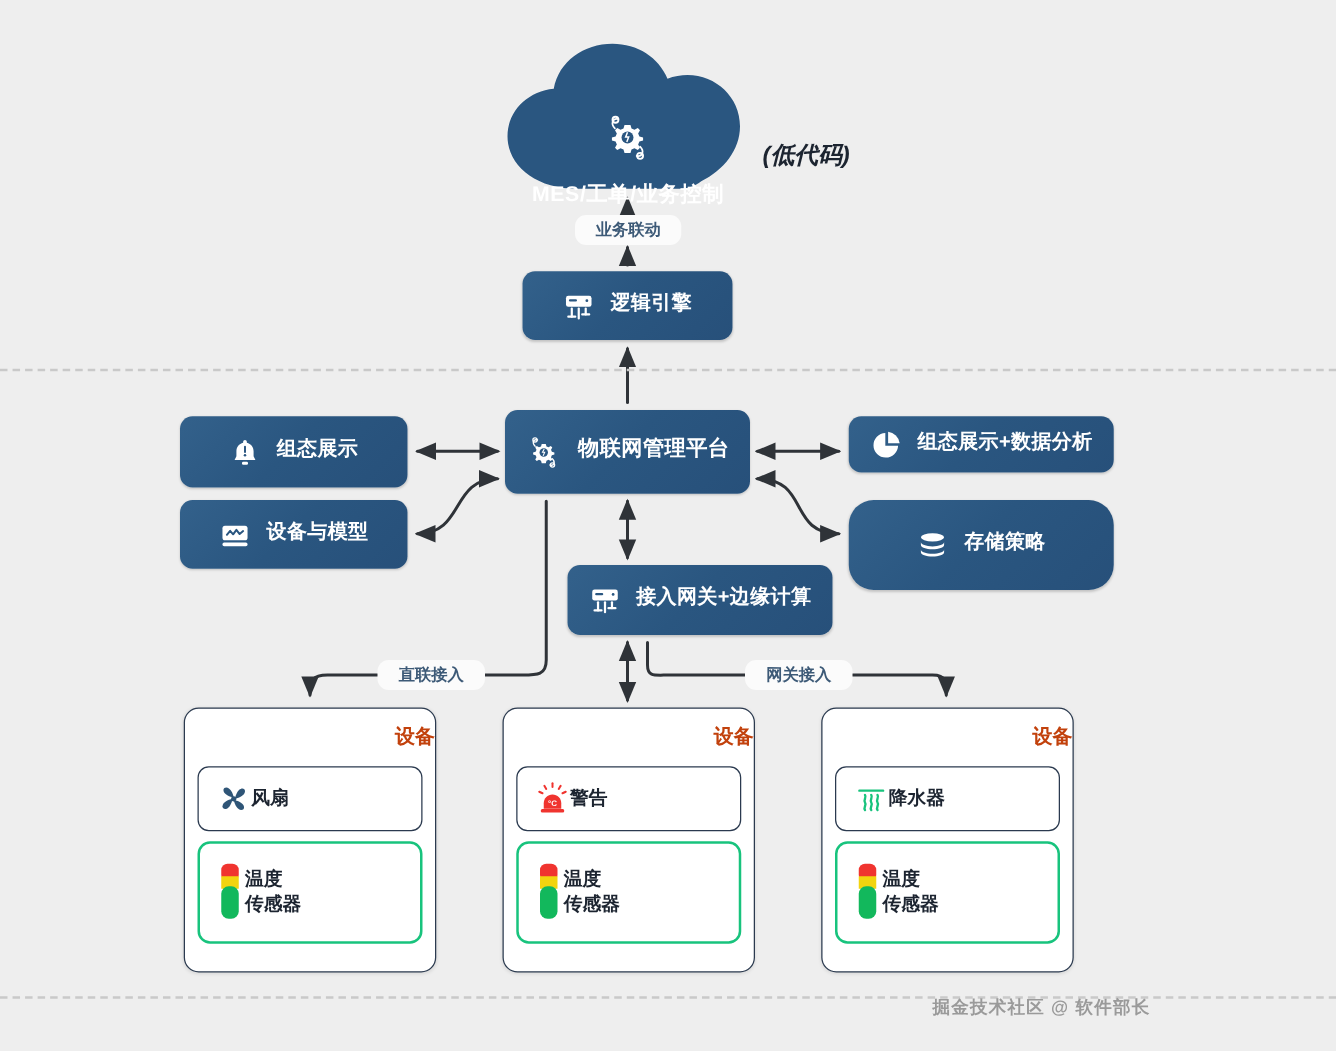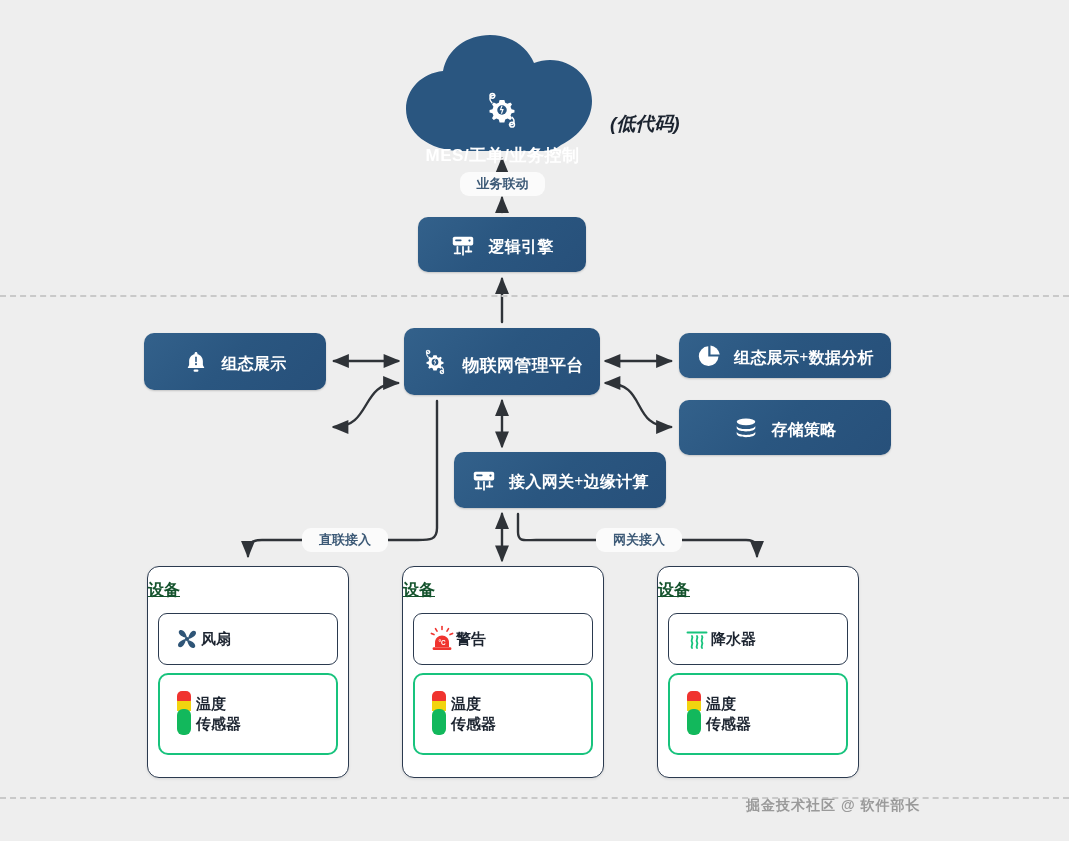--- a/index.html
+++ b/index.html
@@ -26,30 +26,30 @@
   }
 
   
   .node{
     position:absolute;border-radius:10px;
     background:linear-gradient(135deg,#33618b 0%,#2a5680 48%,#27507a 100%);
     box-shadow:0 1px 2px rgba(0,0,0,.18);
     display:flex;align-items:center;justify-content:center;
     color:#fff;font-size:16px;font-weight:bold;letter-spacing:.3px;
   }
-  .node .n-inner{display:flex;align-items:flex-end;gap:12px;font-family:Liberation Serif, serif;}
+  .node .n-inner{display:flex;align-items:flex-start;gap:12px;}
   .node .n-icon{width:26px;height:26px;flex:0 0 26px;display:block;}
   .node .n-label{white-space:nowrap;}
 
   #n-logic{left:418px;top:217px;width:168px;height:55px;}
   #n-platform{left:404px;top:328px;width:196px;height:67px;font-size:17px;}
   #n-alarm{left:144px;top:333px;width:182px;height:57px;}
   #n-devmodel{left:144px;top:400px;width:182px;height:55px;}
   #n-scada{left:679px;top:333px;width:212px;height:45px;}
-  #n-storage{left:679px;top:400px;width:212px;height:55px;}
+  #n-storage{left:679px;top:400px;width:212px;height:72px;border-radius:20px;}
   #n-gateway{left:454px;top:452px;width:212px;height:56px;}
 
   
   .edge-label{
     position:absolute;background:#fbfbfb;border-radius:9px;
     color:#3d5a77;font-size:13px;font-weight:bold;
     display:flex;align-items:center;justify-content:center;
     box-shadow:0 0 0 0 rgba(0,0,0,0);
   }
   #lbl-biz{left:460px;top:172px;width:85px;height:24px;}
@@ -65,22 +65,22 @@
   
   .devcard{
     position:absolute;width:200px;height:210px;
     background:#ffffff;border:1.6px solid #2b3a4f;border-radius:12px;
     box-shadow:0 1px 3px rgba(0,0,0,.10);
   }
   #dev1{left:147px;top:566px;}
   #dev2{left:402px;top:566px;}
   #dev3{left:657px;top:566px;}
   .devcard .dev-title{
-    height:46px;line-height:46px;text-align:left;
-    font-size:16px;font-weight:bold;color:#14532d;text-decoration:underline;
+    height:46px;line-height:46px;text-align:right;
+    font-size:16px;font-weight:bold;color:#c2410c;
   }
   .dev-item{
     margin:0 10px;height:52px;border:1.4px solid #2b3a4f;border-radius:9px;
     display:flex;align-items:center;gap:0;padding-left:14px;box-sizing:border-box;
     background:#fff;
   }
   .dev-item.sensor{
     height:82px;margin-top:8px;border:2px solid #18c37d;border-radius:10px;
   }
   .dev-item .d-icon{width:28px;height:28px;flex:0 0 28px;display:block;}
@@ -220,20 +220,30 @@
                  L21.4,17.2 L23,20.4 L5,20.4 L6.6,17.2 L6.6,13 C6.6,9.4 8.9,6.4 12.4,5.6
                  L12.4,4.8 C12.4,3.9 13.1,3.2 14,3.2 Z" fill="#ffffff"></path>
         <rect x="11.4" y="22" width="5.2" height="2.6" rx="1.2" fill="#ffffff"></rect>
         <path d="M14,9 L14,13.5" stroke="#2a5680" stroke-width="1.7" stroke-linecap="round"></path>
         <circle cx="14" cy="16.3" r="1.1" fill="#2a5680"></circle>
       </svg>
       <span class="n-label">组态展示</span>
     </div>
   </div>
 
+  <div class="node" id="n-devmodel">
+    <div class="n-inner">
+      <svg class="n-icon" viewBox="0 0 28 28" xmlns="http://www.w3.org/2000/svg">
+        <rect x="3.2" y="6" width="21.6" height="12.5" rx="2.2" fill="#ffffff"></rect>
+        <path d="M7,13.8 L9.8,10.4 L12.4,13.4 L15.2,9.6 L18,13.2 L21,10.6" stroke="#2a5680" stroke-width="1.7" fill="none" stroke-linecap="round" stroke-linejoin="round"></path>
+        <rect x="3.2" y="20.4" width="21.6" height="3.2" rx="1.5" fill="#ffffff"></rect>
+      </svg>
+      <span class="n-label">设备与模型</span>
+    </div>
+  </div>
 
   <div class="node" id="n-scada">
     <div class="n-inner">
       <svg class="n-icon" viewBox="0 0 28 28" xmlns="http://www.w3.org/2000/svg">
         <path d="M13.2,3.6 A10.6,10.6 0 1 0 24.2,14.6 L13.2,14.6 Z" fill="#ffffff"></path>
         <path d="M15.6,2.6 A11.6,11.6 0 0 1 25.6,12.4 L15.6,12.4 Z" fill="#ffffff"></path>
       </svg>
       <span class="n-label">组态展示+数据分析</span>
     </div>
   </div>

